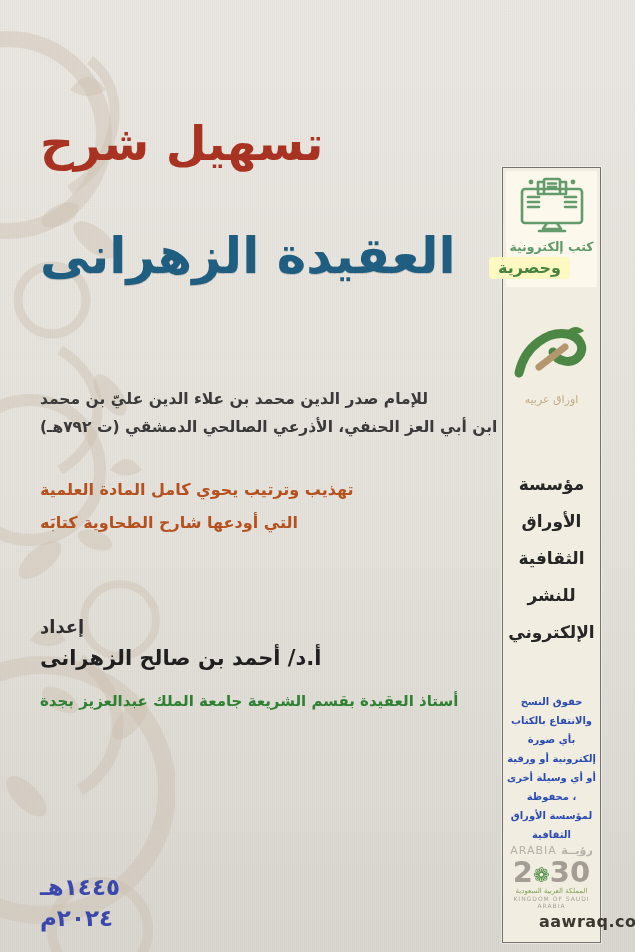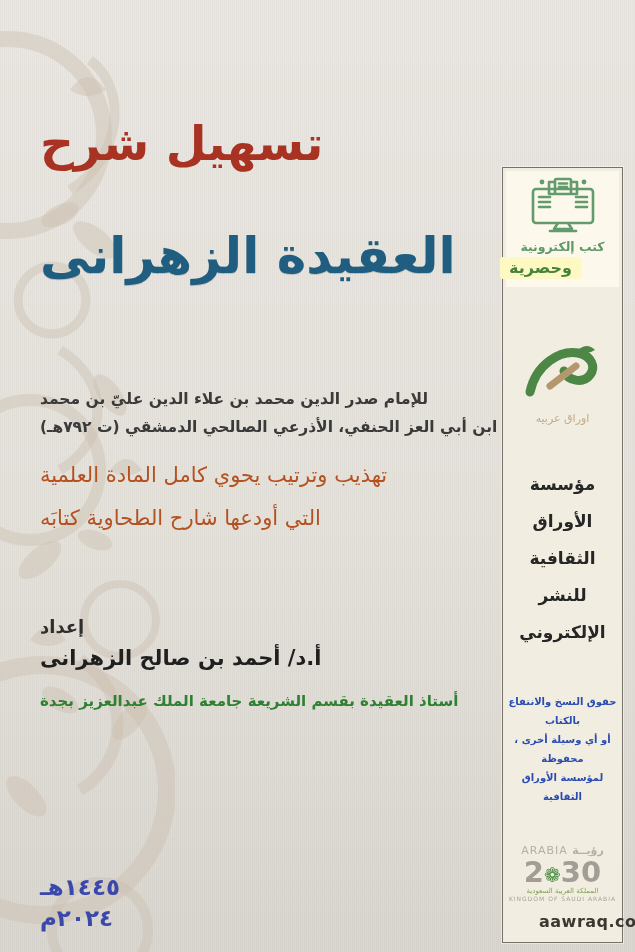--- a/index.html
+++ b/index.html
@@ -31,49 +31,49 @@
   }
   .main-title {
     top:226px; font-size:50px; line-height:1.2; font-weight:bold;
     color:#1f5e80; white-space:nowrap;
     text-shadow:0 1px 0 rgba(0,0,0,.15);
   }
   .author {
     top:386px; font-size:15.5px; font-weight:bold; color:#3a3a3a; line-height:1.8;
   }
   .subtitle {
-    top:454px; font-size:21px; font-weight:normal; color:#b5501f; line-height:2.05;
+    top:474px; font-size:16px; font-weight:bold; color:#b5501f; line-height:2.05;
   }
   .idaad { top:616px; font-size:18px; font-weight:bold; color:#2e2e2e; }
   .preparer { top:646px; font-size:21px; font-weight:bold; color:#1f1f1f; }
   .preparer-title { top:692px; font-size:15px; font-weight:bold; color:#2f8132; }
   .dates { top:872px; font-size:23px; font-weight:bold; color:#3a48ab; line-height:1.35; }
 
   
   .sidebar {
-    left:502px; top:167px; width:121px; height:776px;
+    left:502px; top:167px; width:99px; height:776px;
     background:#f1ede1;
     border:1px solid #76726a;
     box-shadow:0 0 0 1px rgba(255,255,255,.45);
   }
   .sidebar .blk { position:absolute; left:0; right:0; text-align:center; }
 
   .ebook-blk {
     top:3px; left:3px !important; right:3px !important; height:116px;
     background:#fcf8eb; padding-top:5px;
   }
   .ebook-label { font-size:12.5px; font-weight:bold; color:#5f9968; direction:rtl; margin-top:1px; }
   .ebook-pill {
     display:inline-block; background:#fef9c3; color:#47823f;
     font-size:16px; font-weight:bold; border-radius:3px;
     padding:1px 9px 2px; margin-top:3px; direction:rtl;
     position:relative; left:-22px;
   }
 
-  .awraq-blk { top:172px; }
+  .awraq-blk { top:153px; }
   .awraq-caption { font-size:11px; color:#c2ab88; direction:rtl; margin-top:2px; }
 
   .foundation-blk { top:298px; direction:rtl; }
   .foundation-blk div { font-size:17px; font-weight:bold; color:#262626; line-height:37px; }
 
   .copyright-blk { top:524px; direction:rtl; padding:0 4px; }
   .copyright-blk div { font-size:10px; font-weight:bold; color:#2a4bb0; line-height:1.9; }
 
   .vision-blk { top:676px; }
   .vision-row1 { font-size:11px; color:#b5afa8; letter-spacing:1px; direction:ltr; }
@@ -183,20 +183,21 @@
     <div class="blk foundation-blk">
       <div>مؤسسة</div>
       <div>الأوراق</div>
       <div>الثقافية</div>
       <div>للنشر</div>
       <div>الإلكتروني</div>
     </div>
 
     <div class="blk copyright-blk">
       <div>حقوق النسخ والانتفاع بالكتاب</div>
+      <div>بأي صورة إلكترونية أو ورقية</div>
       <div>أو أي وسيلة أخرى ، محفوظة</div>
       <div>لمؤسسة الأوراق الثقافية</div>
     </div>
 
     <div class="blk vision-blk">
       <div class="vision-row1">
         <span>ARABIA</span>
         <span class="ar">رؤيــة</span>
       </div>
       <div class="vision-row2">

